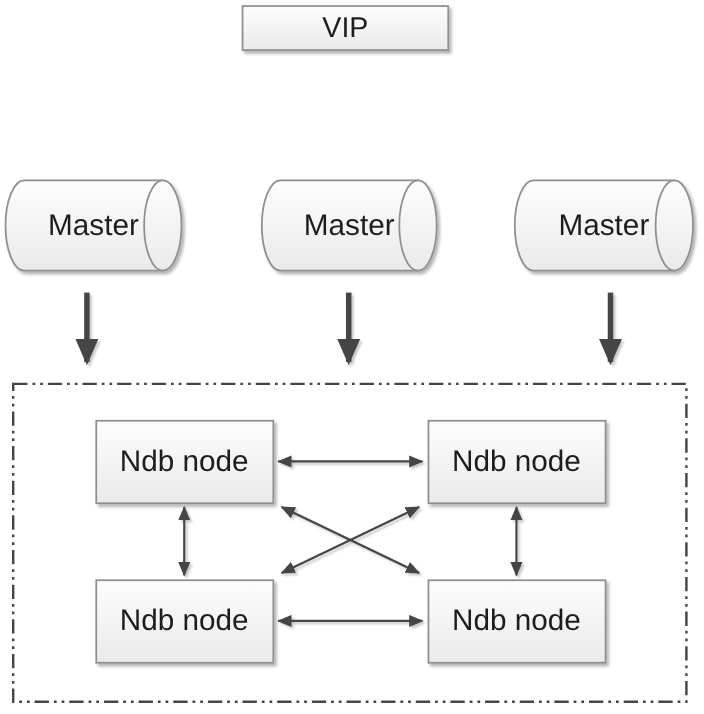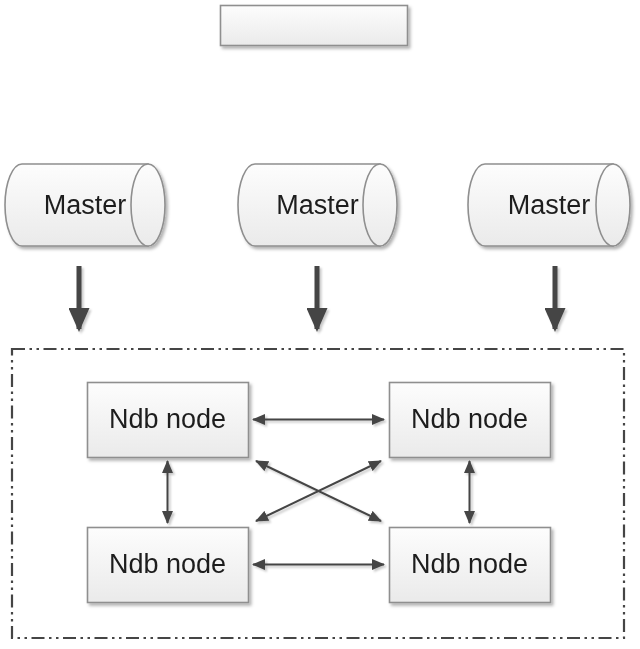--- a/index.html
+++ b/index.html
@@ -88,20 +88,21 @@
     <g filter="url(#fShadowSoft)" stroke="#454545" stroke-width="2">
       <line x1="253" y1="419.5" x2="384" y2="419.5" marker-start="url(#arrowThin)" marker-end="url(#arrowThin)"></line>
       <line x1="253" y1="564.5" x2="384" y2="564.5" marker-start="url(#arrowThin)" marker-end="url(#arrowThin)"></line>
       <line x1="167.5" y1="461" x2="167.5" y2="523" marker-start="url(#arrowThin)" marker-end="url(#arrowThin)"></line>
       <line x1="469.5" y1="461" x2="469.5" y2="523" marker-start="url(#arrowThin)" marker-end="url(#arrowThin)"></line>
       <line x1="256" y1="461" x2="381" y2="521" marker-start="url(#arrowThin)" marker-end="url(#arrowThin)"></line>
       <line x1="381" y1="461" x2="256" y2="521" marker-start="url(#arrowThin)" marker-end="url(#arrowThin)"></line>
     </g>
   </svg>
 
+  <div class="label vip">VIP</div>
   <div class="label m1">Master</div>
   <div class="label m2">Master</div>
   <div class="label m3">Master</div>
   <div class="label n1">Ndb node</div>
   <div class="label n2">Ndb node</div>
   <div class="label n3">Ndb node</div>
   <div class="label n4">Ndb node</div>
 
 </div>
 

